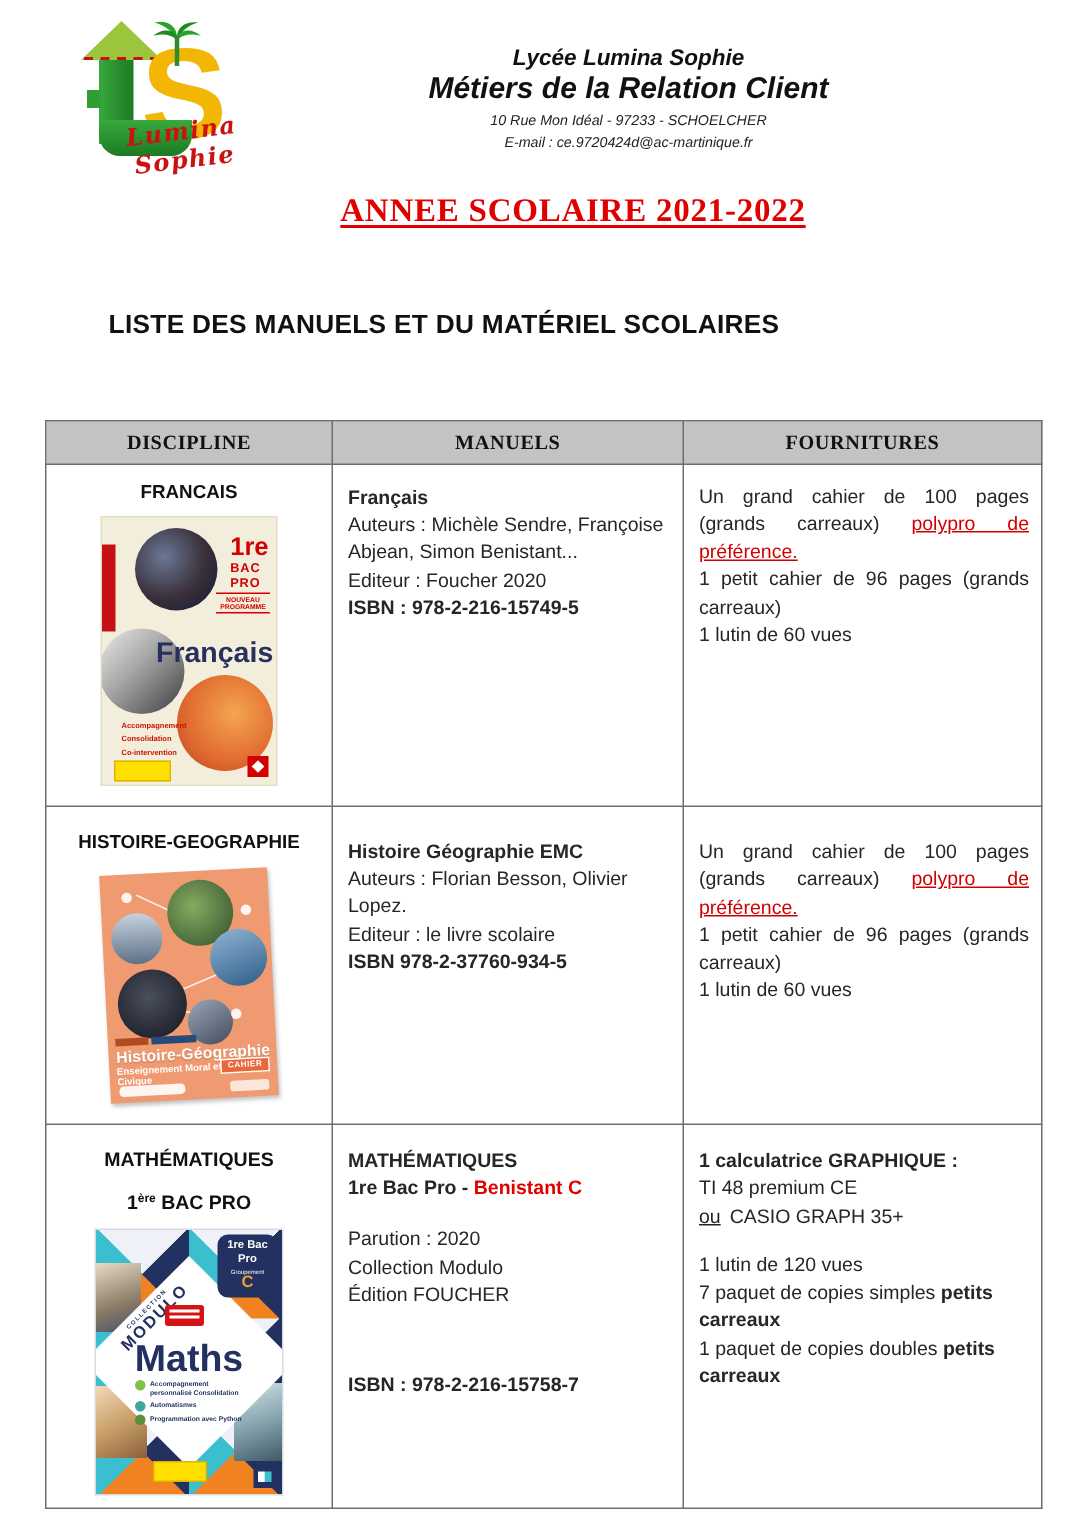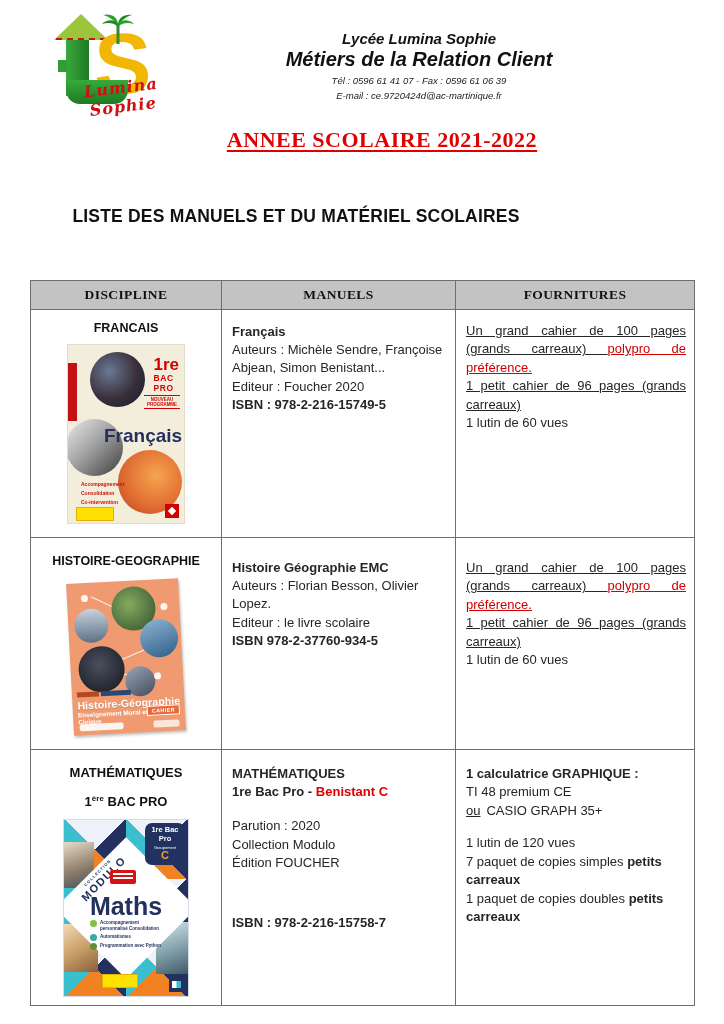--- a/index.html
+++ b/index.html
@@ -49,21 +49,21 @@
                  letter-spacing:0.4px;vertical-align:middle;}
   .disc-cell{text-align:center;padding:11px 4px 0;}
   .disc-label{font-weight:bold;font-size:12.5px;color:#111;}
   .man-cell{padding:13px 8px 8px 10px;font-size:13px;line-height:1.4;}
   .man-cell-2{padding-top:21px;}
   .man-cell-3{padding-top:15px;}
   .sup-cell{padding:12px 8px 8px 10px;font-size:13px;line-height:1.42;}
   .sup-cell-3{padding-top:15px;}
   p{margin:0;}
   .b{font-weight:bold;}
-  .j{text-align:justify;text-decoration:underline;}
+  .j{text-align:justify;}
   .red{color:#e00000;}
   .red-u{color:#d10000;text-decoration:underline;}
   .u{text-decoration:underline;}
   .gap{margin-left:6px;}
   .mt14{margin-top:14px;}
   .mt16{margin-top:16px;}
   .mt42{margin-top:42px;}
   sup{font-size:8px;}
 
   
@@ -179,21 +179,21 @@
       <path d="M22 14 C19 9,11 9,6 14 C12 12,18 13,21 16 Z" fill="#1f8a1f"></path>
       <rect x="20.5" y="14" width="3" height="20" fill="#2e8b2e"></rect>
     </svg>
     <div class="logo-script">Lumina Sophie</div>
   </div>
 
   <div class="school-info">
     <div class="school-name">Lycée Lumina Sophie</div>
     <div class="school-dept">Métiers de la Relation Client</div>
     <div class="school-lines">
-      <div class="school-line">Tél : 0596 61 41 07 - Fax : 0596 61 06 39</div>
+      <div class="school-line">10 Rue Mon Idéal - 97233 - SCHOELCHER</div>
       <div class="school-line">E-mail : ce.9720424d@ac-martinique.fr</div>
     </div>
   </div>
 
   <div class="year-title">ANNEE SCOLAIRE 2021-2022</div>
   <div class="list-title">LISTE DES MANUELS ET DU MATÉRIEL SCOLAIRES</div>
 
   <table class="book-table">
     <colgroup>
         <col style="width:191px">

